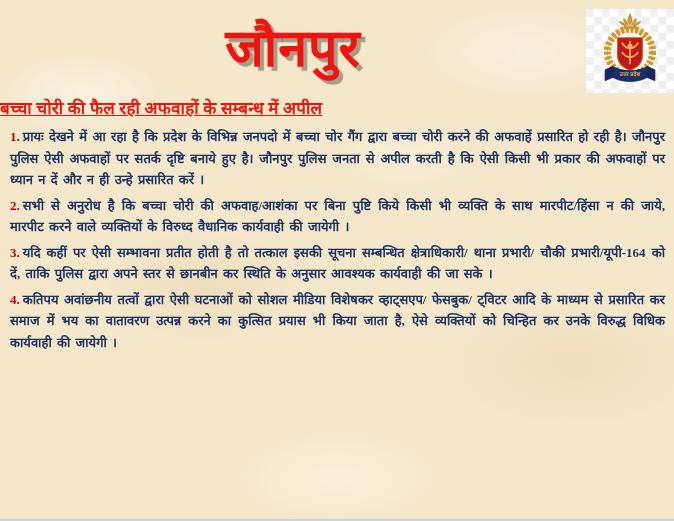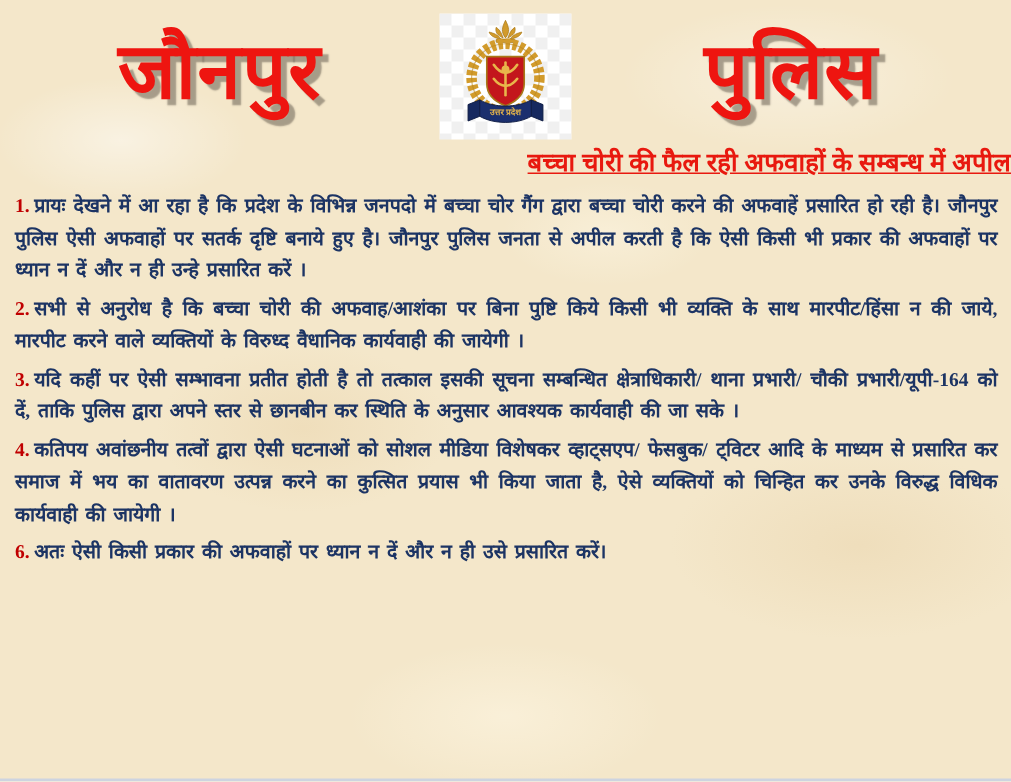--- a/index.html
+++ b/index.html
@@ -44,21 +44,21 @@
     margin-top:5px;
     flex:0 0 88px;
     background:
       repeating-conic-gradient(#ffffff 0% 25%, #f0f0f0 0% 50%) 0 0 / 16px 16px;
     display:flex;
     align-items:center;
     justify-content:center;
   }
   .logo-box svg{ width:80px; height:78px; display:block; }
   .subtitle{
-    text-align:right;
+    text-align:left;
     color:#e8190f;
     font-weight:bold;
     font-size:17px;
     text-decoration:underline;
     margin-top:3px;
     letter-spacing:0.2px;
   }
   .content{
     padding:7px 9px 0 10px;
   }
@@ -111,26 +111,24 @@
 
         <g>
           <path d="M18 74 L28 70 L28 84 L18 88 Z" fill="#16295f" stroke="#0d1b42" stroke-width="0.8"></path>
           <path d="M82 74 L72 70 L72 84 L82 88 Z" fill="#16295f" stroke="#0d1b42" stroke-width="0.8"></path>
           <path d="M28 70 C40 77 60 77 72 70 L72 84 C60 91 40 91 28 84 Z" fill="#1b2f6e" stroke="#0d1b42" stroke-width="0.8"></path>
           <text x="50" y="82.5" text-anchor="middle" font-size="7.2" fill="#e8b64a" font-family="Liberation Serif, DejaVu Serif, serif" font-weight="bold">उत्तर प्रदेश</text>
         </g>
       </svg>
     </div>
 
-    <div class="title-zone">पुलिस</div>
   </div>
 
   <div class="subtitle">बच्चा चोरी की फैल रही अफवाहों के सम्बन्ध में अपील</div>
 
   <div class="content">
     <p class="para"><span class="para-num">1.</span><span>प्रायः देखने में आ रहा है कि प्रदेश के विभिन्न जनपदो में बच्चा चोर गैंग द्वारा बच्चा चोरी करने की अफवाहें प्रसारित हो रही है। जौनपुर पुलिस ऐसी अफवाहों पर सतर्क दृष्टि बनाये हुए है। जौनपुर पुलिस जनता से अपील करती है कि ऐसी किसी भी प्रकार की अफवाहों पर ध्यान न दें और न ही उन्हे प्रसारित करें ।</span></p>
     <p class="para"><span class="para-num">2.</span><span>सभी से अनुरोध है कि बच्चा चोरी की अफवाह/आशंका पर बिना पुष्टि किये किसी भी व्यक्ति के साथ मारपीट/हिंसा न की जाये, मारपीट करने वाले व्यक्तियों के विरुध्द वैधानिक कार्यवाही की जायेगी ।</span></p>
     <p class="para"><span class="para-num">3.</span><span>यदि कहीं पर ऐसी सम्भावना प्रतीत होती है तो तत्काल इसकी सूचना सम्बन्धित क्षेत्राधिकारी/ थाना प्रभारी/ चौकी प्रभारी/यूपी-164 को दें, ताकि पुलिस द्वारा अपने स्तर से छानबीन कर स्थिति के अनुसार आवश्यक कार्यवाही की जा सके ।</span></p>
     <p class="para"><span class="para-num">4.</span><span>कतिपय अवांछनीय तत्वों द्वारा ऐसी घटनाओं को सोशल मीडिया विशेषकर व्हाट्सएप/ फेसबुक/ ट्विटर आदि के माध्यम से प्रसारित कर समाज में भय का वातावरण उत्पन्न करने का कुत्सित प्रयास भी किया जाता है, ऐसे व्यक्तियों को चिन्हित कर उनके विरुद्ध विधिक कार्यवाही की जायेगी ।</span></p>
-    <p class="para"><span class="para-num">6.</span><span>अतः ऐसी किसी प्रकार की अफवाहों पर ध्यान न दें और न ही उसे प्रसारित करें।</span></p>
   </div>
 
 </div>
 
 </body></html>

